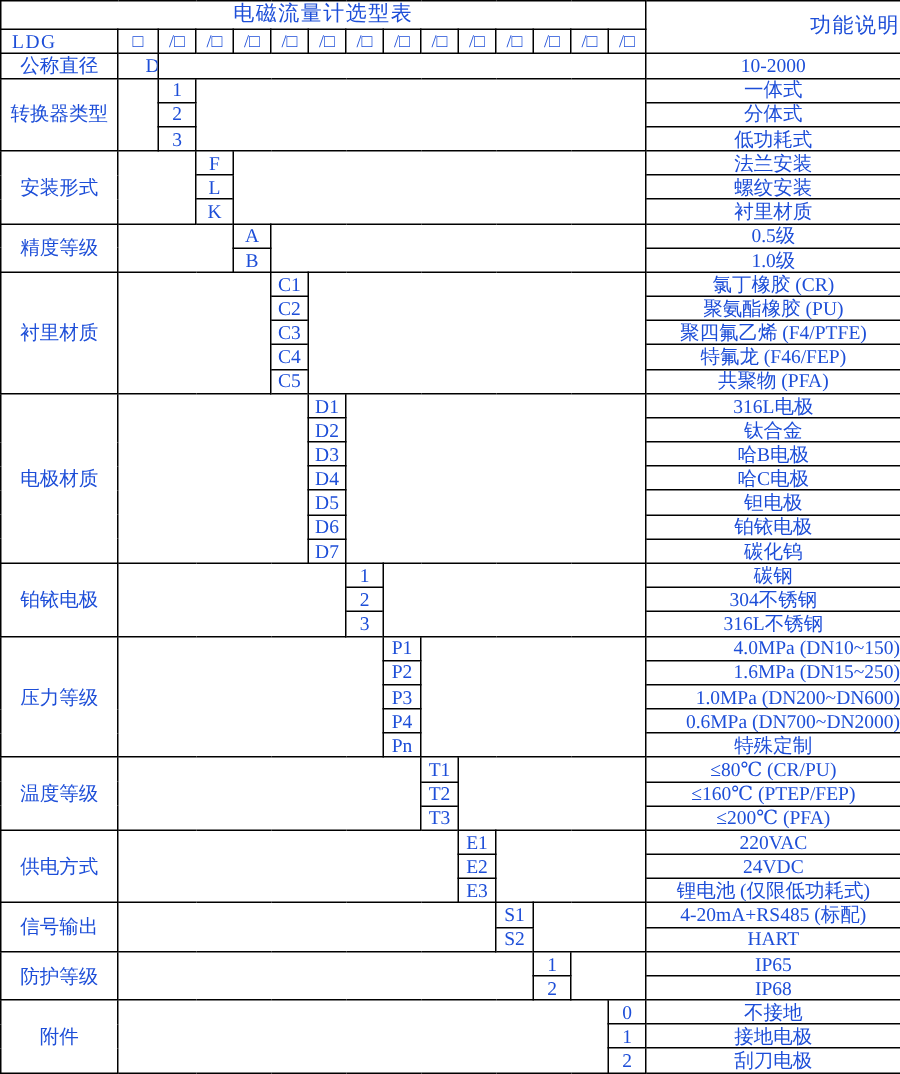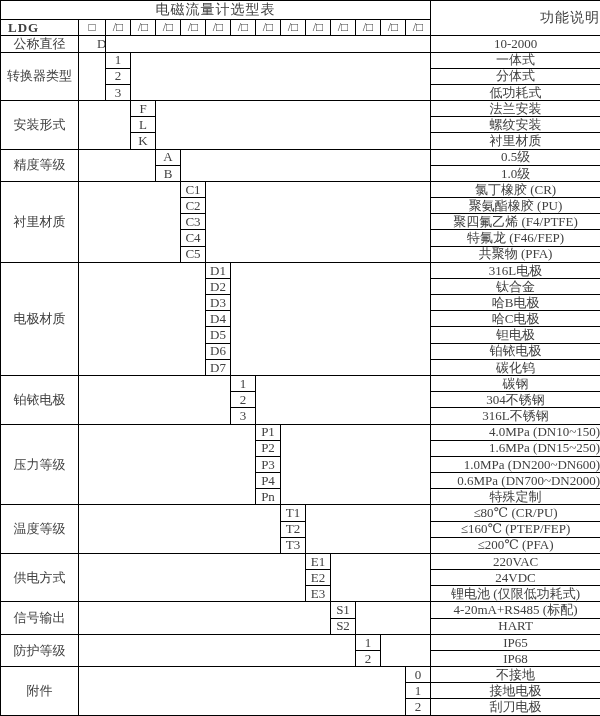--- a/index.html
+++ b/index.html
@@ -2,36 +2,36 @@
 <html><head>
 <meta charset="utf-8">
 <style>
   html,body{margin:0;padding:0;background:#ffffff;}
   #wrap{width:600px;height:716px;overflow:hidden;background:#fff;}
   table#sel-table{
     border-collapse:collapse;
     table-layout:fixed;
     width:600px;height:716px;
     font-family:"Liberation Serif","DejaVu Serif",serif;
-    font-size:13px;color:#404040;
+    font-size:13px;color:#1d4ed8;
   }
   #sel-table td{
     border:1px solid #000;
     padding:0;
     text-align:center;
     vertical-align:middle;
     overflow:hidden;
     white-space:nowrap;
     line-height:1.05;
   }
   #sel-table tr{height:16px;}
   #sel-table tr.title-row{height:19px;}
   #sel-table td.title{font-size:14px;letter-spacing:1px;}
   #sel-table td.fn-header{font-size:14px;letter-spacing:1px;text-align:right;}
-  #sel-table td.ldg{text-align:left;padding-left:7px;letter-spacing:1px;font-weight:bold;}
+  #sel-table td.ldg{text-align:left;padding-left:7px;letter-spacing:1px;}
   #sel-table td.dn-code{text-align:center;padding-left:18px;}
   #sel-table td.sym{font-size:12px;}
   #sel-table td.desc-left{text-align:right;padding-left:2px;}
   #sel-table td.gap{border-top:1px solid #000;border-bottom:1px solid #000;}
 </style>
 </head>
 <body>
 
 <div id="wrap">
   <table id="sel-table">

